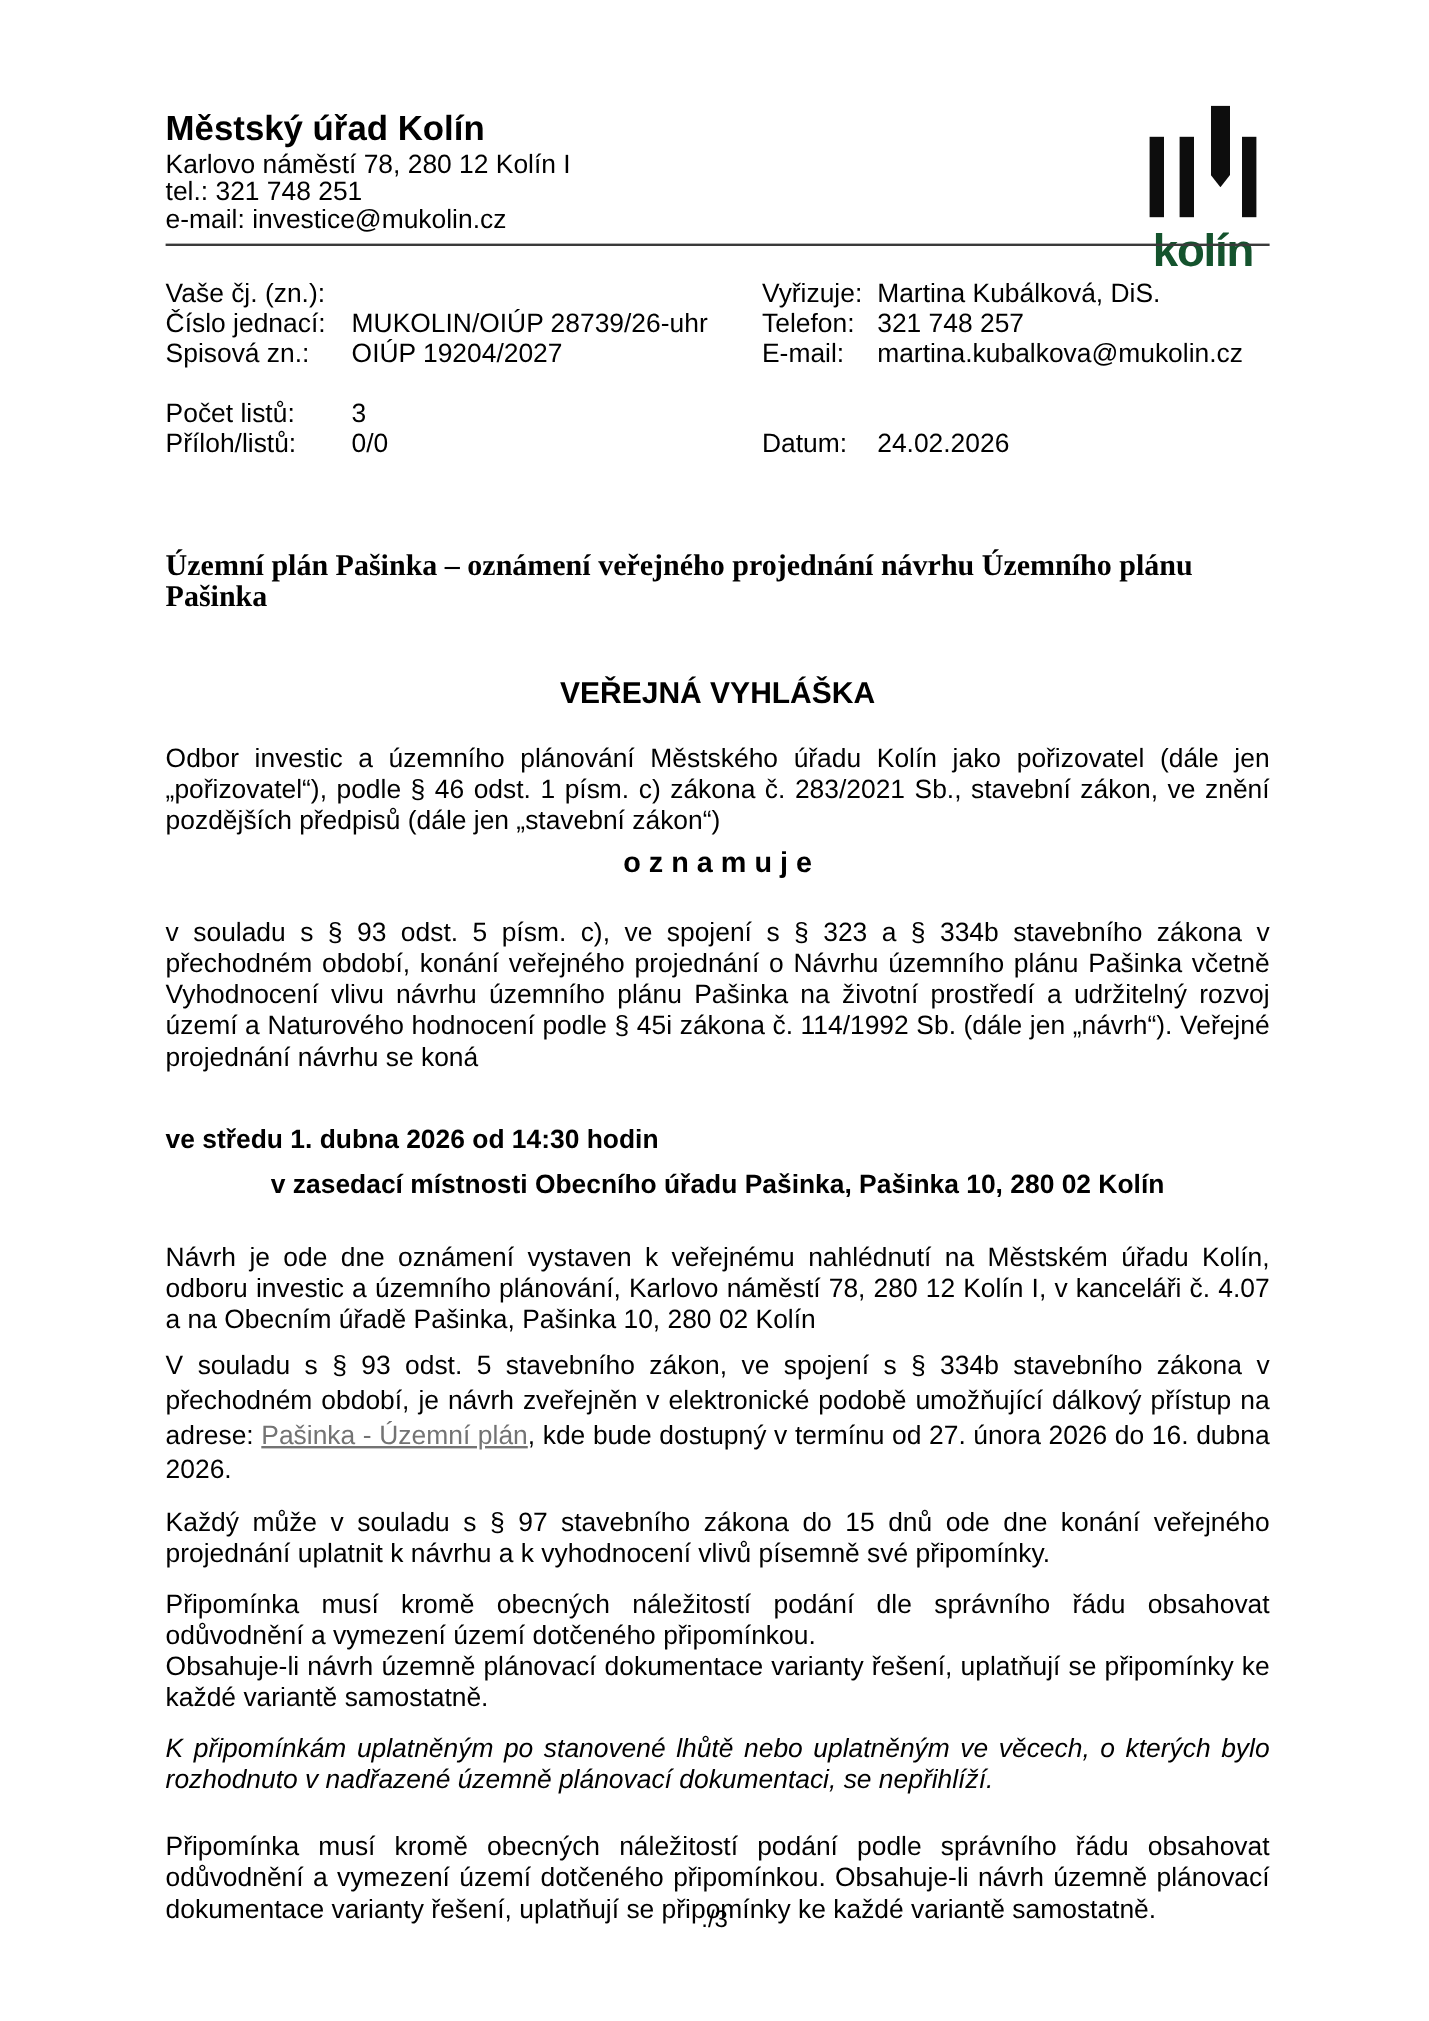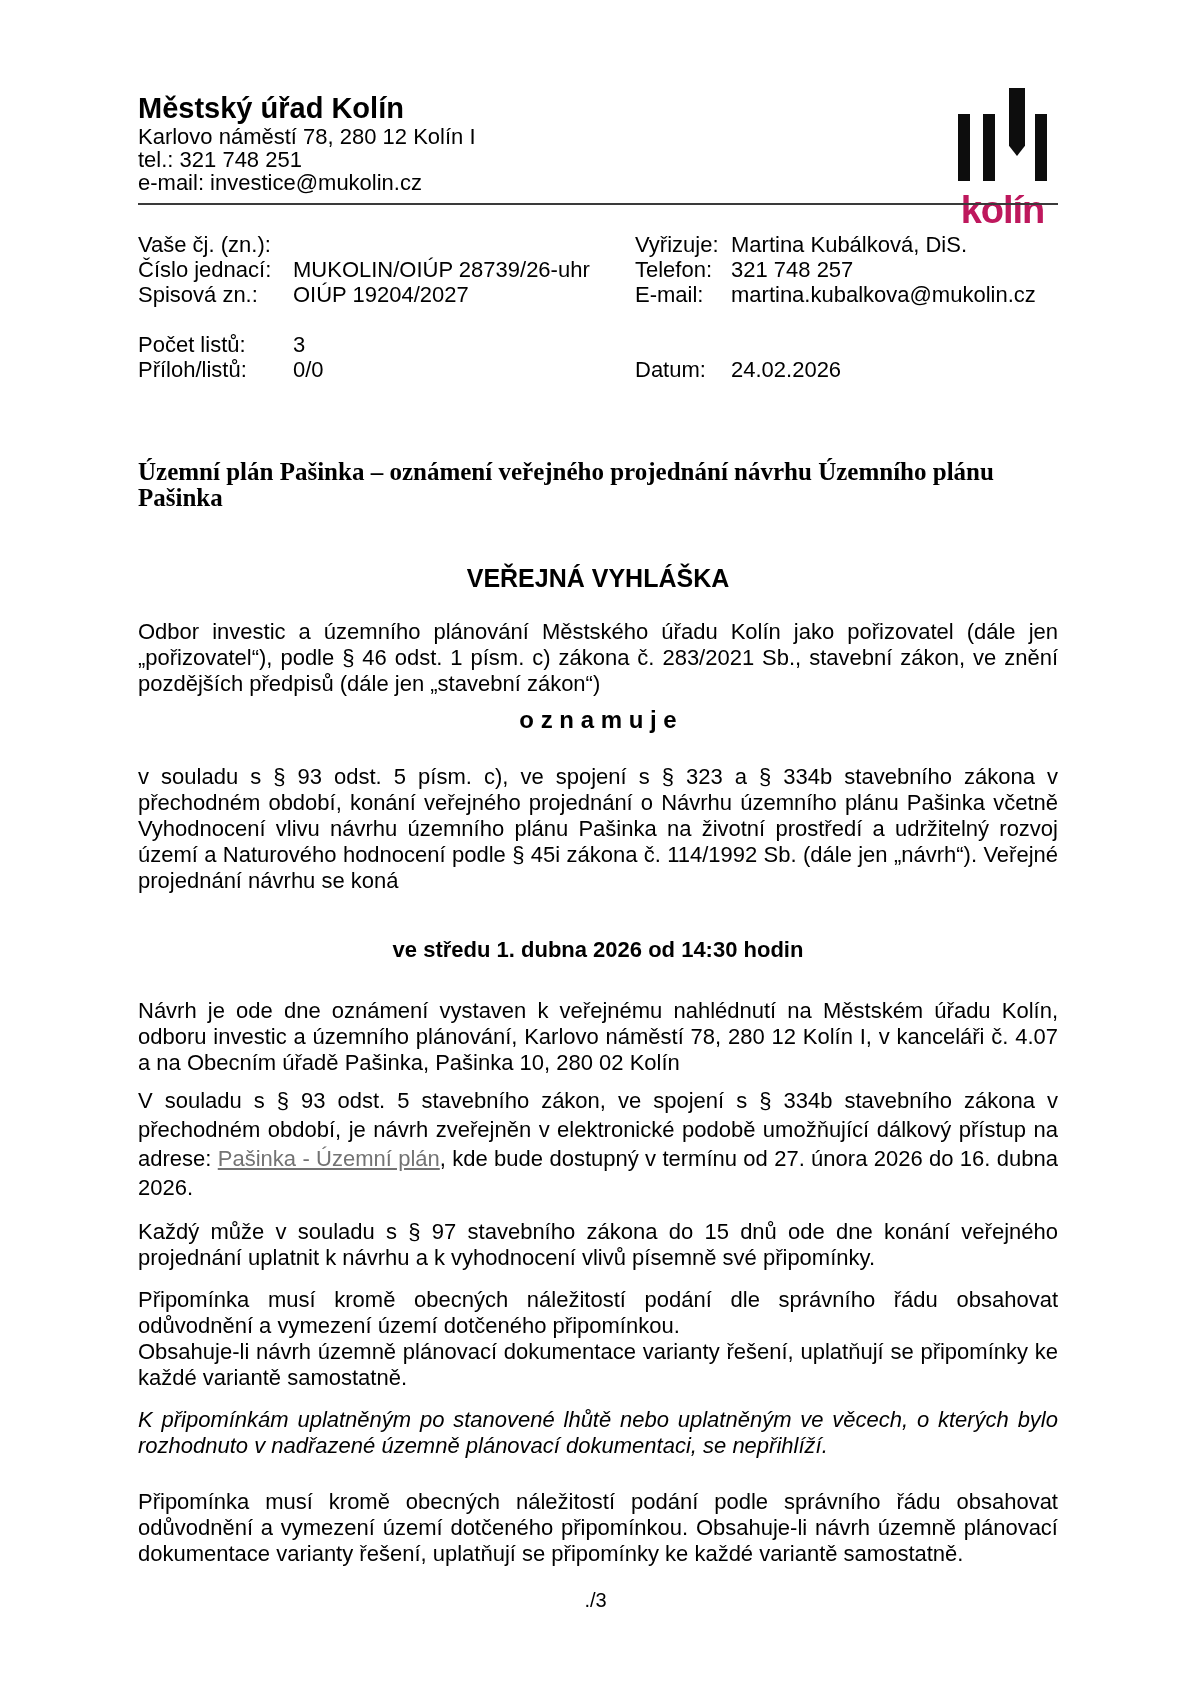--- a/index.html
+++ b/index.html
@@ -58,21 +58,20 @@
     font-size: 24px;
     font-weight: bold;
     text-align: center;
     line-height: 28px;
   }
   .p2 { margin-top: 30px; }
   .event-time {
     margin-top: 43px;
     font-size: 22px;
     font-weight: bold;
-    text-align: center;
     line-height: 26px;
   }
   .event-place {
     margin-top: 11px;
     font-size: 22px;
     font-weight: bold;
     text-align: center;
     line-height: 26px;
   }
   .p3 { margin-top: 35px; }
@@ -99,21 +98,21 @@
   }
   .logo .b4 { left: 80px; top: 29px; width: 12px; height: 67px; }
   .logo .wordmark {
     position: absolute;
     left: 0; top: 106px;
     width: 95px;
     font-size: 38px;
     font-weight: bold;
     letter-spacing: -1px;
     line-height: 1;
-    color: #be185d;
+    color: #14532d;
     text-align: center;
   }
   .footer {
     position: absolute;
     left: 0; top: 1588px;
     width: 100%;
     text-align: center;
     font-size: 20px;
     line-height: 24px;
   }
@@ -174,20 +173,21 @@
 
     <div class="notice-heading">VEŘEJNÁ VYHLÁŠKA</div>
 
     <div class="para p1">Odbor investic a územního plánování Městského úřadu Kolín jako pořizovatel (dále jen „pořizovatel“), podle § 46 odst. 1 písm. c) zákona č. 283/2021 Sb., stavební zákon, ve znění pozdějších předpisů (dále jen „stavební zákon“)</div>
 
     <div class="announce">o z n a m u j e</div>
 
     <div class="para p2">v souladu s § 93 odst. 5 písm. c), ve spojení s § 323 a § 334b stavebního zákona v přechodném období, konání veřejného projednání o Návrhu územního plánu Pašinka včetně Vyhodnocení vlivu návrhu územního plánu Pašinka na životní prostředí a udržitelný rozvoj území a Naturového hodnocení podle § 45i zákona č. 114/1992 Sb. (dále jen „návrh“). Veřejné projednání návrhu se koná</div>
 
     <div class="event-time">ve středu 1. dubna 2026 od 14:30 hodin</div>
+    <div class="event-place">v zasedací místnosti Obecního úřadu Pašinka, Pašinka 10, 280 02 Kolín</div>
 
     <div class="para p3">Návrh je ode dne oznámení vystaven k veřejnému nahlédnutí na Městském úřadu Kolín, odboru investic a územního plánování, Karlovo náměstí 78, 280 12 Kolín I, v kanceláři č. 4.07 a na Obecním úřadě Pašinka, Pašinka 10, 280 02 Kolín</div>
 
     <div class="para p4"><span>V souladu s § 93 odst. 5 stavebního zákon, ve spojení s § 334b stavebního zákona v přechodném období, je návrh zveřejněn v elektronické podobě umožňující dálkový přístup na adrese: </span><a href="#">Pašinka - Územní plán</a><span>, kde bude dostupný v termínu od 27. února 2026 do 16. dubna 2026.</span></div>
 
     <div class="para p5">Každý může v souladu s § 97 stavebního zákona do 15 dnů ode dne konání veřejného projednání uplatnit k návrhu a k vyhodnocení vlivů písemně své připomínky.</div>
 
     <div class="para p6">
       <div>Připomínka musí kromě obecných náležitostí podání dle správního řádu obsahovat odůvodnění a vymezení území dotčeného připomínkou.</div>
       <div>Obsahuje-li návrh územně plánovací dokumentace varianty řešení, uplatňují se připomínky ke každé variantě samostatně.</div>

